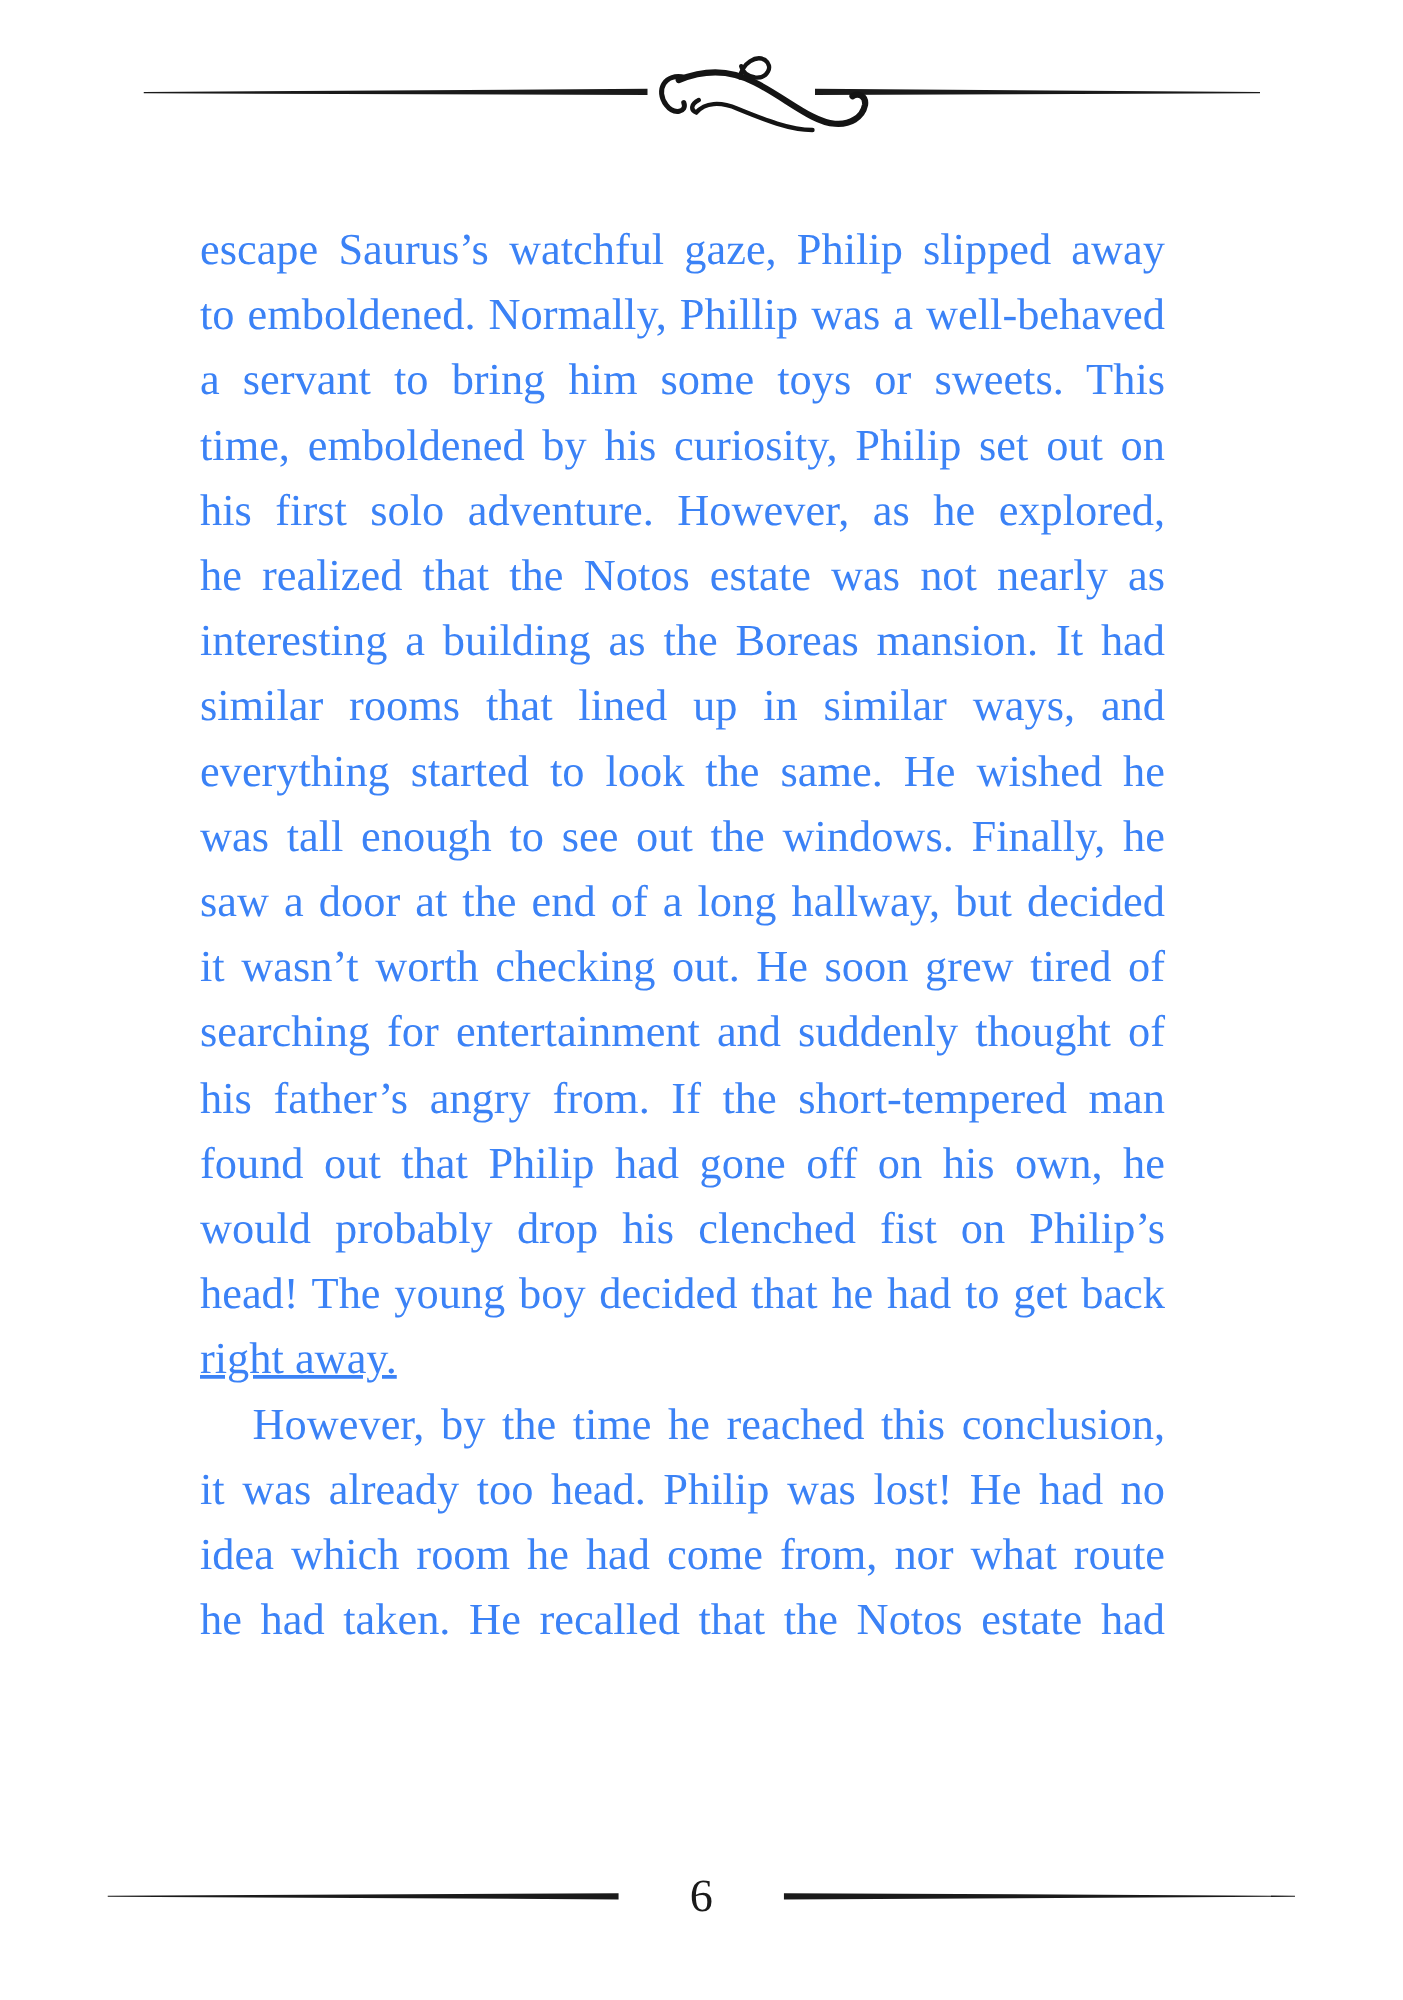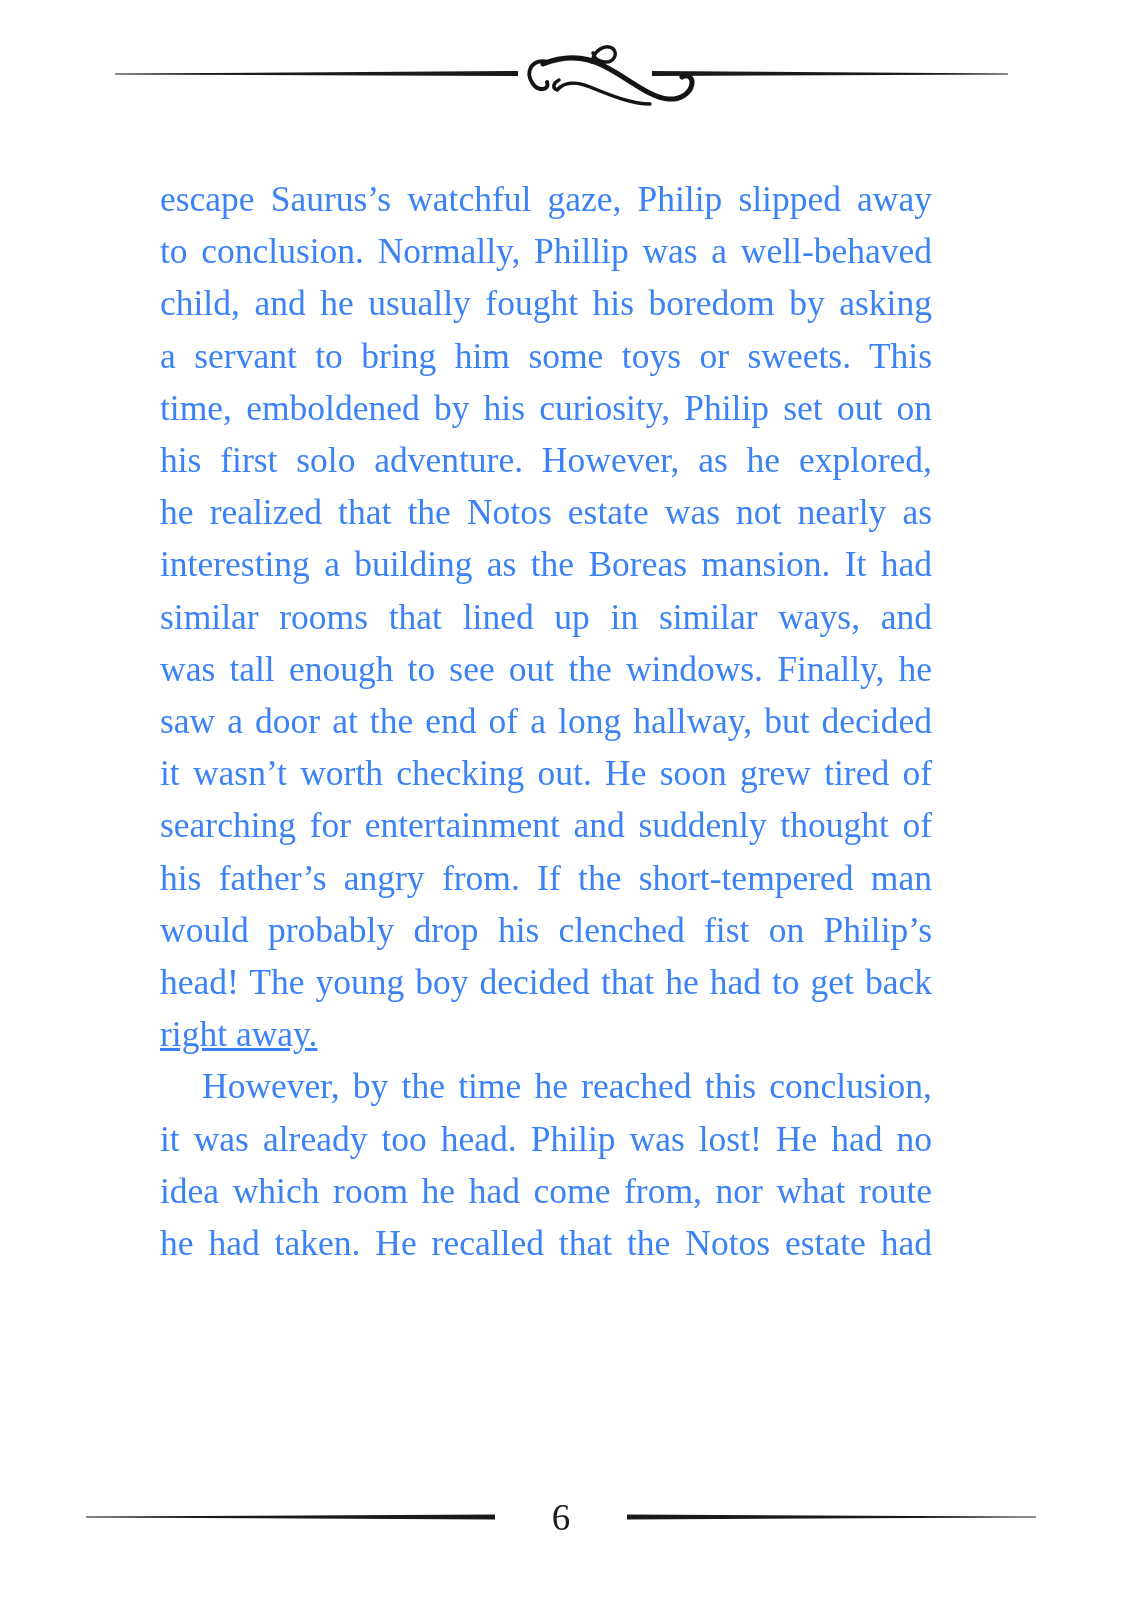--- a/index.html
+++ b/index.html
@@ -72,33 +72,34 @@
 
       <path d="M 492 22 C 494 10, 505 4, 512 8 C 519 13, 514 23, 504 22 C 498 21, 494 18, 493 13" stroke-width="3.5"></path>
 
       <path d="M 459 40 C 453 43, 452 48, 457 50 C 464 42, 476 41, 490 47 C 512 56, 532 64, 550 64" stroke-width="3.5"></path>
     </g>
   </svg>
 
   <div class="text-block">
     <div>
       <div class="line">escape Saurus’s watchful gaze, Philip slipped away</div>
-      <div class="line">to conclusion. Normally, Phillip was a well-behaved</div>
-      <div class="line">child, and he usually fought his boredom by asking</div>
+      <div class="line">to emboldened. Normally, Phillip was a well-behaved</div>
       <div class="line">a servant to bring him some toys or sweets. This</div>
       <div class="line">time, emboldened by his curiosity, Philip set out on</div>
       <div class="line">his first solo adventure. However, as he explored,</div>
       <div class="line">he realized that the Notos estate was not nearly as</div>
       <div class="line">interesting a building as the Boreas mansion. It had</div>
       <div class="line">similar rooms that lined up in similar ways, and</div>
+      <div class="line">everything started to look the same. He wished he</div>
       <div class="line">was tall enough to see out the windows. Finally, he</div>
       <div class="line">saw a door at the end of a long hallway, but decided</div>
       <div class="line">it wasn’t worth checking out. He soon grew tired of</div>
       <div class="line">searching for entertainment and suddenly thought of</div>
       <div class="line">his father’s angry from. If the short-tempered man</div>
+      <div class="line">found out that Philip had gone off on his own, he</div>
       <div class="line">would probably drop his clenched fist on Philip’s</div>
       <div class="line">head! The young boy decided that he had to get back</div>
       <div class="line para-end">right away.</div>
     </div>
     <div>
       <div class="line indent">However, by the time he reached this conclusion,</div>
       <div class="line">it was already too head. Philip was lost! He had no</div>
       <div class="line">idea which room he had come from, nor what route</div>
       <div class="line">he had taken. He recalled that the Notos estate had</div>
     </div>

